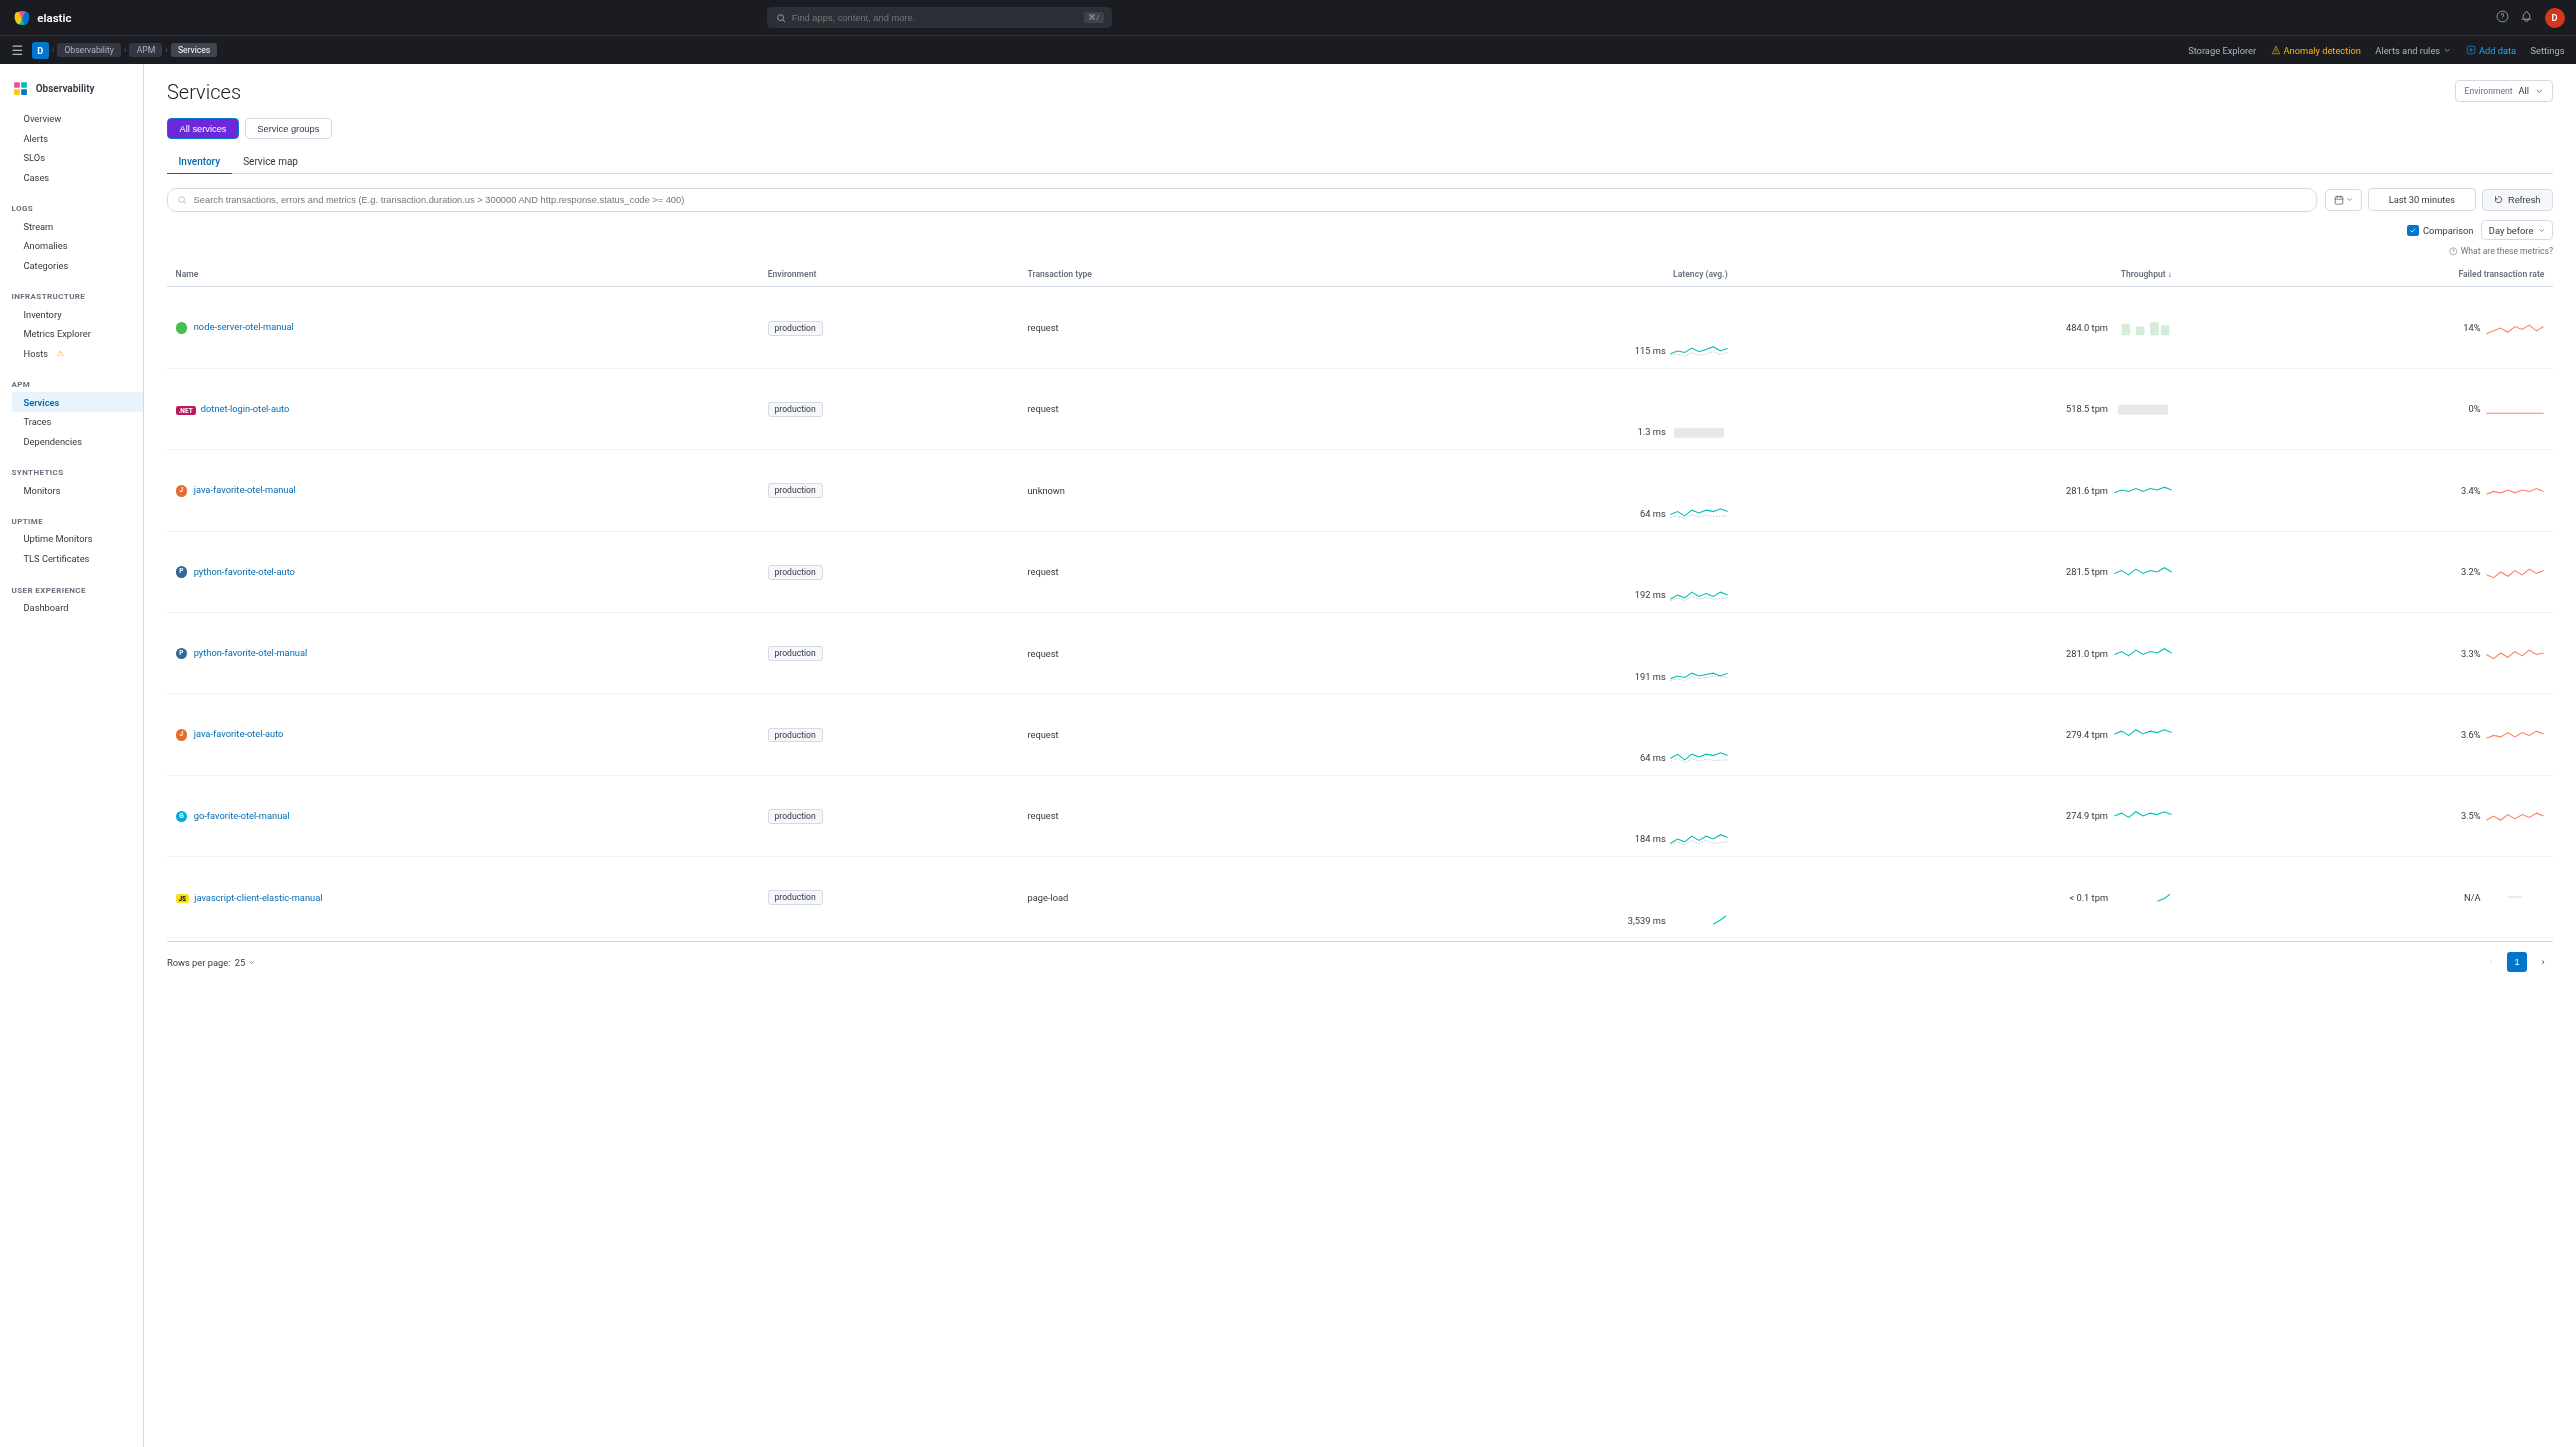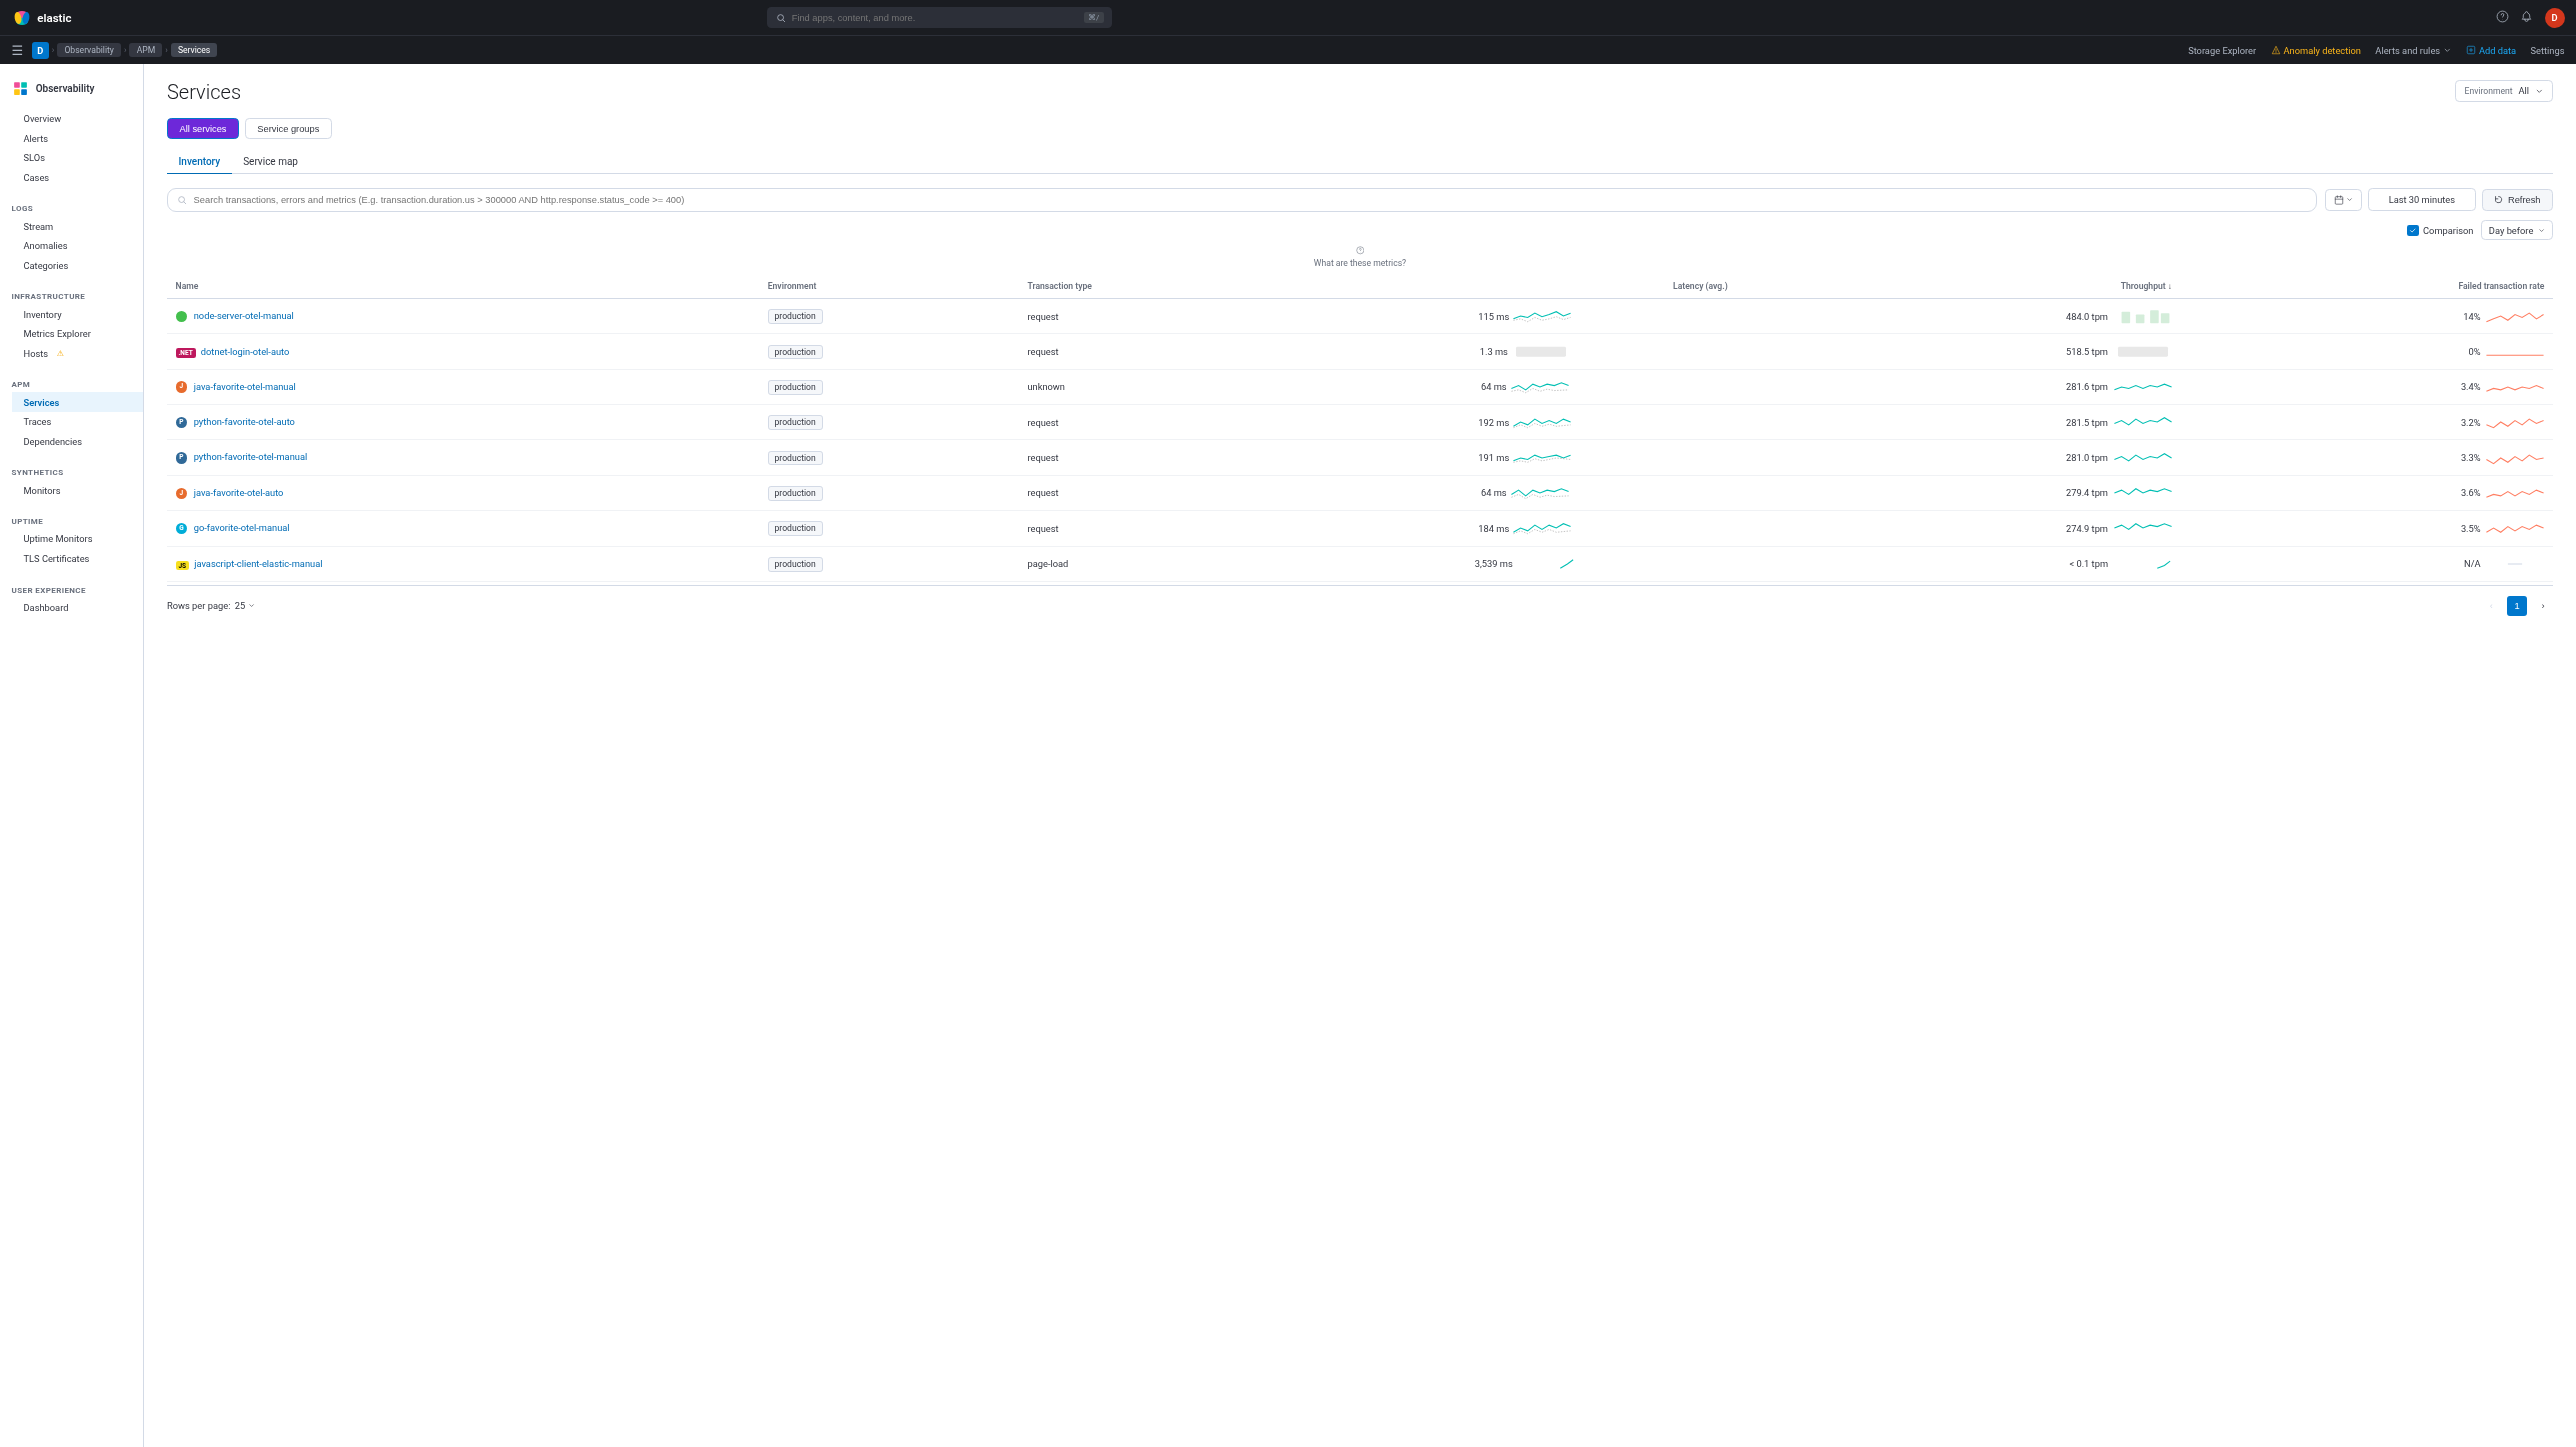--- a/index.html
+++ b/index.html
@@ -133,40 +133,40 @@
     .comparison-check { display: flex; align-items: center; gap: 4.3px; font-size: 9.3px; }
     .checkbox-blue {
       width: 11.5px; height: 11.5px; background: #0077cc; border-radius: 2.2px;
       display: flex; align-items: center; justify-content: center; cursor: pointer;
     }
     .comparison-select {
       border: 0.7px solid #d3dae6; border-radius: 4.3px; padding: 3.6px 7.2px;
       font-size: 9.3px; color: #343741; cursor: pointer;
       display: flex; align-items: center; gap: 4.3px;
     }
-    .metrics-help { display: flex; align-items: center; gap: 2.9px; color: #69707d; font-size: 8.6px; justify-content: flex-end; margin-bottom: 5.8px; flex-direction: column; }
+    .metrics-help { display: flex; align-items: center; gap: 2.9px; color: #69707d; font-size: 8.6px; justify-content: flex-end; margin-bottom: 5.8px; }
 
     
     .services-table { width: 100%; border-collapse: collapse; }
     .services-table th {
       text-align: left; padding: 7.2px 8.6px; font-size: 8.6px; font-weight: 600;
       color: #69707d; border-bottom: 0.7px solid #d3dae6; white-space: nowrap;
     }
     .services-table th.right { text-align: right; }
     .services-table td {
       padding: 7.2px 8.6px; border-bottom: 0.7px solid #f0f2f5; font-size: 9.3px; vertical-align: middle;
     }
     .service-name-link {
       color: #006bb4; text-decoration: none; font-size: 9.3px;
     }
     .env-badge {
       background: #f5f7fa; border: 0.7px solid #d3dae6; color: #343741;
       padding: 1.4px 5.8px; border-radius: 2.9px; font-size: 8.6px;
     }
-    .latency-cell { text-align: right; display: flex; align-items: center; justify-content: center; gap: 4px; }
+    .latency-cell { text-align: right; display: flex; align-items: center; justify-content: flex-end; gap: 4px; margin-top: 46px; }
     .throughput-cell { text-align: right; display: flex; align-items: center; justify-content: flex-end; gap: 5.8px; }
     .failed-cell { text-align: right; display: flex; align-items: center; justify-content: flex-end; gap: 5.8px; }
 
     
     .sparkline { width: 58px; height: 20px; }
 
     
     .table-footer {
       display: flex; align-items: center; justify-content: space-between;
       padding: 10px 0; border-top: 0.7px solid #d3dae6; margin-top: 2.9px;

